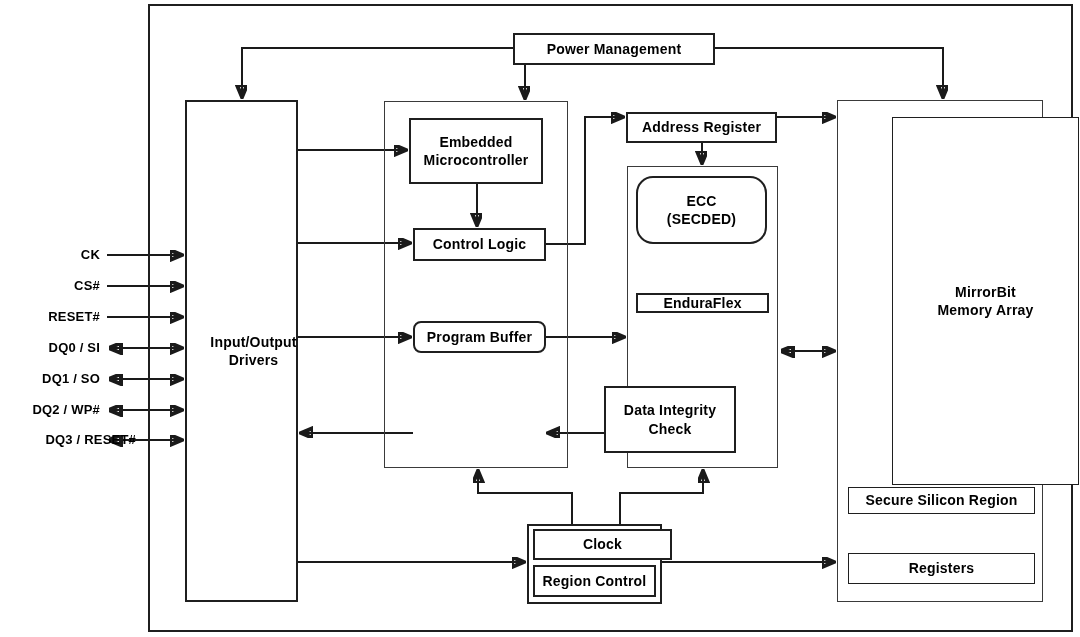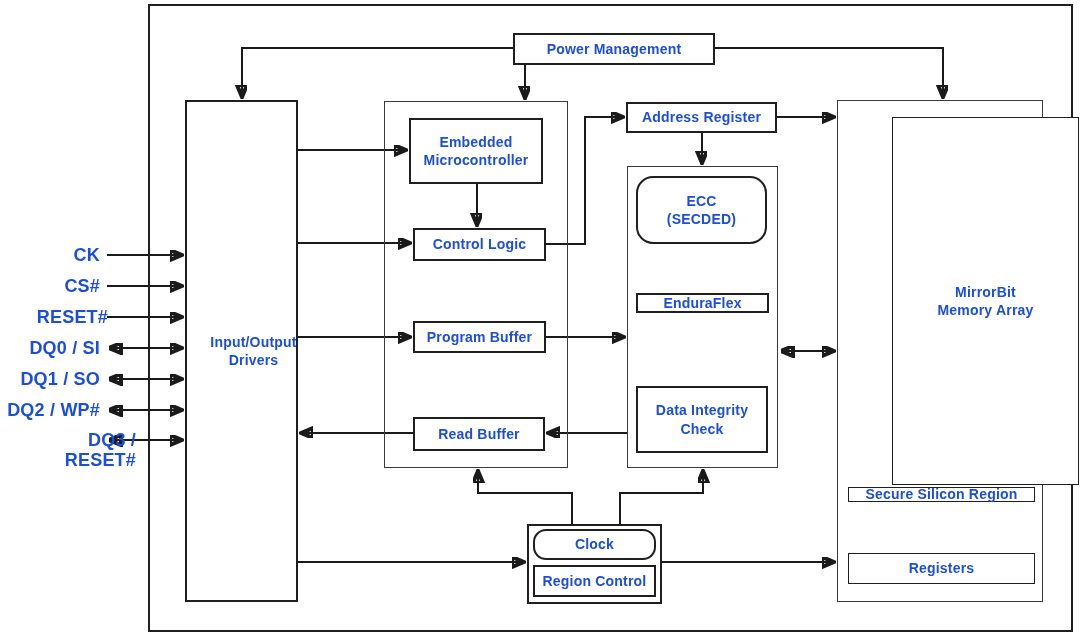--- a/index.html
+++ b/index.html
@@ -2,21 +2,21 @@
 <html><head>
 <meta charset="utf-8">
 <style>
   html, body { margin: 0; padding: 0; background: #ffffff; }
   .stage {
     position: relative;
     width: 1080px;
     height: 637px;
     background: #ffffff;
     font-family: "Liberation Sans", sans-serif;
-    color: #1d4ed8;
+    color: #000000;
     overflow: hidden;
   }
   .frame {
     position: absolute;
     border: 2px solid #1f1f1f;
     box-sizing: border-box;
     background: transparent;
   }
   .container {
     position: absolute;
@@ -40,21 +40,21 @@
     white-space: pre-line;
   }
   .signal-label {
     position: absolute;
     left: 0;
     width: 100px;
     height: 20px;
     line-height: 20px;
     text-align: right;
     font-weight: bold;
-    font-size: 18px;
+    font-size: 13px;
     letter-spacing: 0.2px;
   }
   svg.wires {
     position: absolute;
     left: 0;
     top: 0;
     width: 1080px;
     height: 637px;
   }
   svg.wires path {
@@ -116,43 +116,42 @@
 
   <div class="box" style="left:513px; top:33px; width:202px; height:32px;">Power Management</div>
 
   <div class="box" style="left:185px; top:100px; width:113px; height:502px;padding-left:24px;">Input/Output
 Drivers</div>
 
   <div class="container" style="left:384px; top:101px; width:184px; height:367px;"></div>
   <div class="box" style="left:409px; top:118px; width:134px; height:66px;">Embedded
 Microcontroller</div>
   <div class="box" style="left:413px; top:228px; width:133px; height:33px;">Control Logic</div>
-  <div class="box" style="left:413px; top:321px; width:133px; height:32px;">Program Buffer</div>
-  <div class="box" style="left:413px; top:417px; width:132px; height:34px;">Read Buffer</div>
+  <div class="box" style="left:413px; top:321px; width:133px; height:32px;border-radius:8px;">Program Buffer</div>
 
-  <div class="box" style="left:626px; top:102px; width:151px; height:31px;">Address Register</div>
+  <div class="box" style="left:626px; top:112px; width:151px; height:31px;">Address Register</div>
 
   <div class="container" style="left:627px; top:166px; width:151px; height:302px;"></div>
   <div class="box" style="left:636px; top:176px; width:131px; height:68px;border-radius:17px;">ECC
 (SECDED)</div>
   <div class="box" style="left:636px; top:293px; width:133px; height:20px;">EnduraFlex</div>
-  <div class="box" style="left:636px; top:386px; width:132px; height:67px;">Data Integrity
+  <div class="box" style="left:604px; top:386px; width:132px; height:67px;">Data Integrity
 Check</div>
 
   <div class="container" style="left:837px; top:100px; width:206px; height:502px;"></div>
   <div class="box" style="left:848px; top:117px; width:187px; height:368px; border-width:1.5px;margin-left:44px;">MirrorBit
 Memory Array</div>
-  <div class="box" style="left:848px; top:487px; width:187px; height:15px; border-width:1.5px;">Secure Silicon Region</div>
+  <div class="box" style="left:848px; top:487px; width:187px; height:27px; border-width:1.5px;">Secure Silicon Region</div>
   <div class="box" style="left:848px; top:553px; width:187px; height:31px; border-width:1.5px;">Registers</div>
 
   <div class="container" style="left:527px; top:524px; width:135px; height:80px; border-width:2px; border-color:#1f1f1f;"></div>
-  <div class="box" style="left:533px; top:529px; width:123px; height:31px;border-radius:13px;">Clock</div>
+  <div class="box" style="left:533px; top:529px; width:139px; height:31px;">Clock</div>
   <div class="box" style="left:533px; top:565px; width:123px; height:32px;">Region Control</div>
 
   <div class="signal-label" style="top:245px;">CK</div>
   <div class="signal-label" style="top:276px;">CS#</div>
-  <div class="signal-label" style="top:307px;margin-left:8px;">RESET#</div>
+  <div class="signal-label" style="top:307px;">RESET#</div>
   <div class="signal-label" style="top:338px;">DQ0 / SI</div>
   <div class="signal-label" style="top:369px;">DQ1 / SO</div>
   <div class="signal-label" style="top:400px;">DQ2 / WP#</div>
   <div class="signal-label" style="top:430px;margin-left:36px;">DQ3 / RESET#</div>
 
 </div>
 
 </body></html>

